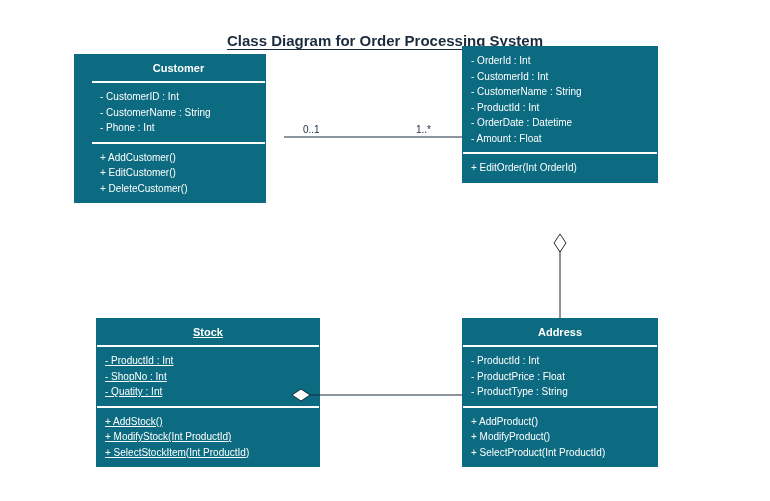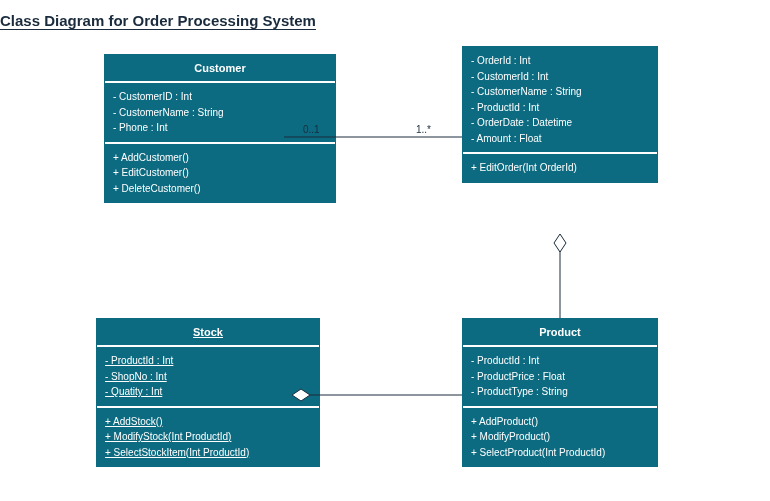--- a/index.html
+++ b/index.html
@@ -6,25 +6,25 @@
   body {
     margin: 0;
     font-family: Arial, Helvetica, sans-serif;
     background: #ffffff;
     width: 770px;
     height: 501px;
     position: relative;
     overflow: hidden;
   }
   .title {
-    text-align: left;
+    text-align: center;
     font-weight: bold;
     font-size: 15px;
     color: #1a2b3d;
-    padding-top: 12px;
+    padding-top: 32px;
     text-decoration: underline;
     text-underline-offset: 3px;
   }
   .class-box {
     position: absolute;
     background: #0c6b81;
     color: #ffffff;
     border: 1px solid #0c6b81;
     font-size: 10px;
   }
@@ -54,21 +54,21 @@
     font-size: 10px;
     color: #1a2b3d;
     text-align: right;
   }
 </style>
 </head>
 <body>
 
 <div class="title">Class Diagram for Order Processing System</div>
 
-<div class="class-box" style="left:104px; top:54px; width:232px;">
+<div class="class-box" style="left:74px; top:54px; width:192px;padding-left:17px;">
   <div class="class-title">Customer</div>
   <div class="class-attrs">
     <div>- CustomerID : Int</div>
     <div>- CustomerName : String</div>
     <div>- Phone : Int</div>
   </div>
   <div class="class-ops">
     <div>+ AddCustomer()</div>
     <div>+ EditCustomer()</div>
     <div>+ DeleteCustomer()</div>
@@ -97,21 +97,21 @@
     <div>- Quatity : Int</div>
   </div>
   <div class="class-ops">
     <div>+ AddStock()</div>
     <div>+ ModifyStock(Int ProductId)</div>
     <div>+ SelectStockItem(Int ProductId)</div>
   </div>
 </div>
 
 <div class="class-box" style="left:462px; top:318px; width:196px;">
-  <div class="class-title">Product</div>
+  <div class="class-title">Address</div>
   <div class="class-attrs">
     <div>- ProductId : Int</div>
     <div>- ProductPrice : Float</div>
     <div>- ProductType : String</div>
   </div>
   <div class="class-ops">
     <div>+ AddProduct()</div>
     <div>+ ModifyProduct()</div>
     <div>+ SelectProduct(Int ProductId)</div>
   </div>

